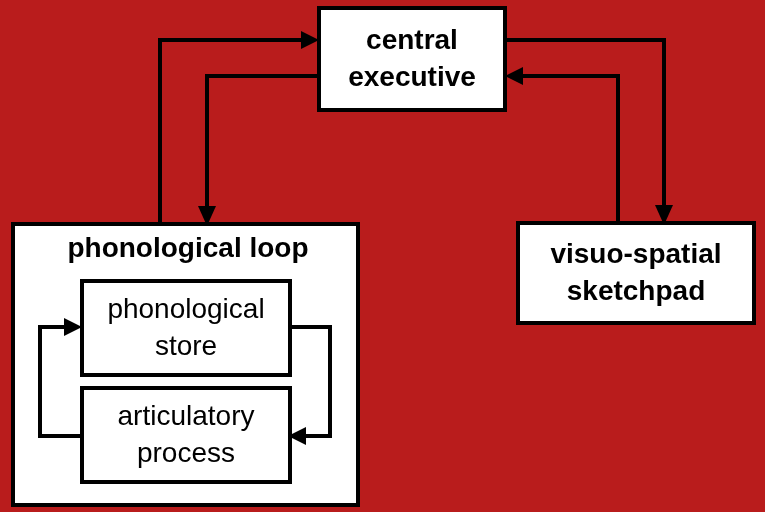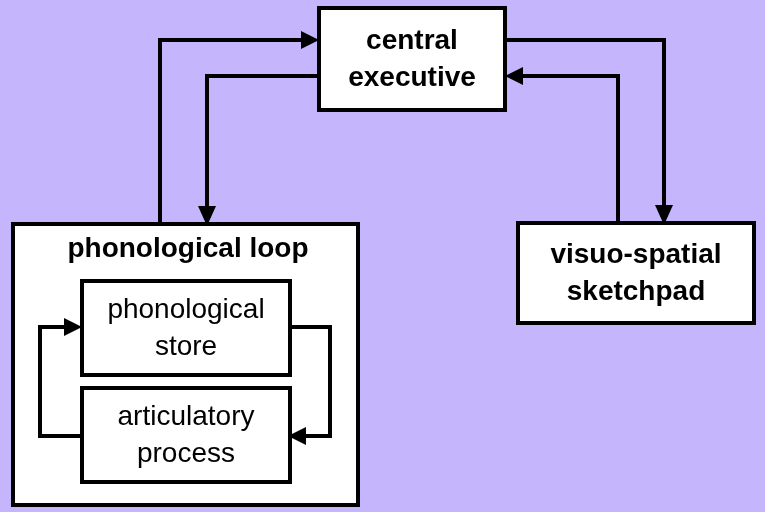--- a/index.html
+++ b/index.html
@@ -4,21 +4,21 @@
 <style>
   html, body {
     margin: 0;
     padding: 0;
     background: #ffffff;
   }
   #diagram-root {
     position: relative;
     width: 765px;
     height: 512px;
-    background: #c4b5fd;
+    background: #b91c1c;
     overflow: hidden;
     font-family: "Liberation Sans", sans-serif;
   }
   svg.diagram-canvas {
     display: block;
     width: 765px;
     height: 512px;
   }
   .box-shape {
     fill: #ffffff;

